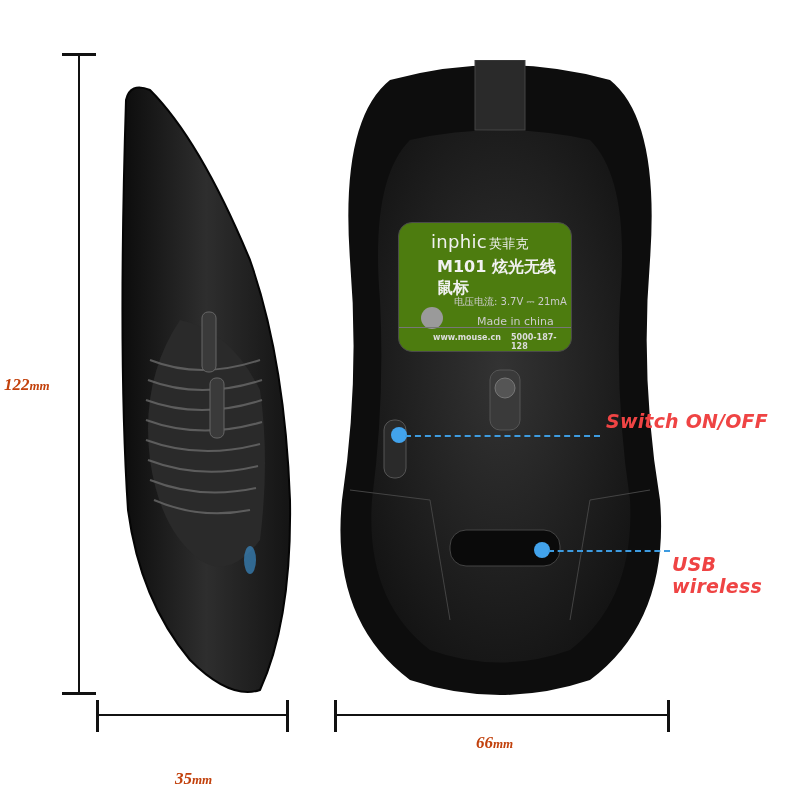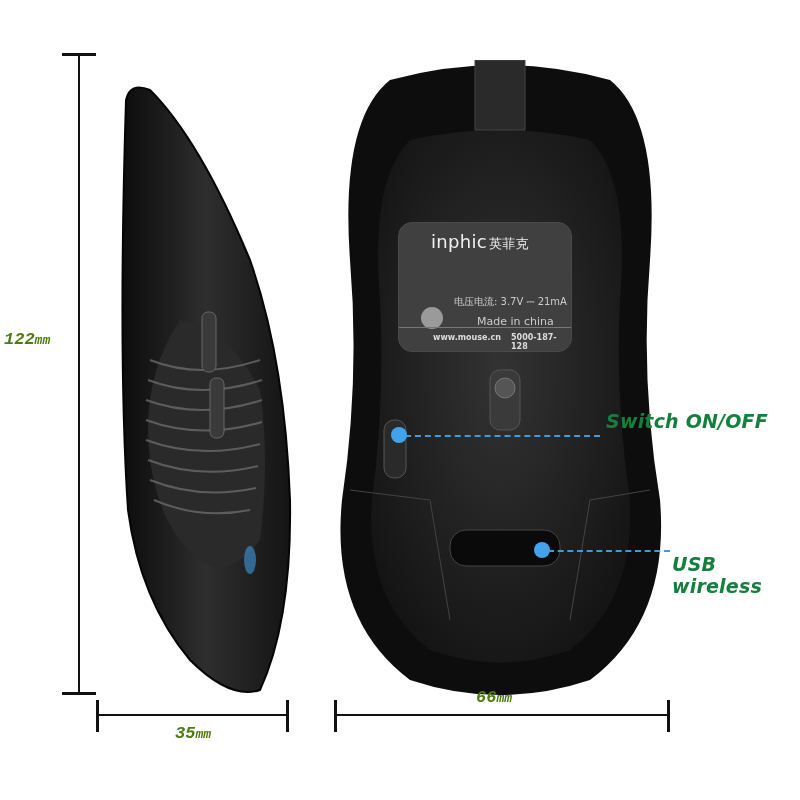--- a/index.html
+++ b/index.html
@@ -1,25 +1,25 @@
 <!DOCTYPE html>
 <html><head>
 <meta charset="utf-8">
 <style>
   html,body{margin:0;padding:0;background:#fff;}
   body{width:800px;height:800px;position:relative;overflow:hidden;font-family:"DejaVu Sans",sans-serif;}
   .abs{position:absolute;}
   .dim-line{background:#111;position:absolute;}
-  .dim-label{position:absolute;font-family:Liberation Mono, monospace;font-weight:bold;font-style:italic;color:#4d7c0f;}
+  .dim-label{position:absolute;font-family:Liberation Serif, serif;font-weight:bold;font-style:italic;color:#c2410c;margin-top:45px;}
   .dim-label .num{font-size:17px;}
   .dim-label .unit{font-size:13px;}
-  .callout{position:absolute;font-family:"DejaVu Sans",sans-serif;font-weight:bold;font-style:italic;color:#15803d;font-size:19px;letter-spacing:0.2px;}
+  .callout{position:absolute;font-family:"DejaVu Sans",sans-serif;font-weight:bold;font-style:italic;color:#ef4444;font-size:19px;letter-spacing:0.2px;}
   .dot{position:absolute;width:16px;height:16px;border-radius:50%;background:#42a3ec;}
   .dash{position:absolute;height:0;border-top:2px dashed #3d9be0;}
-  .label-plate{position:absolute;left:398px;top:222px;width:172px;height:128px;border-radius:14px;background:#404040;border:1px solid #4a4a4a;color:#e6e6e6;}
+  .label-plate{position:absolute;left:398px;top:222px;width:172px;height:128px;border-radius:14px;background:#4d7c0f;border:1px solid #4a4a4a;color:#e6e6e6;}
   .label-plate .brand{position:absolute;left:32px;top:8px;font-size:18px;letter-spacing:0.3px;color:#f0f0f0;}
   .label-plate .brand-cn{font-size:13px;margin-left:2px;}
   .label-plate .model1{position:absolute;left:38px;top:34px;font-size:16px;font-weight:bold;color:#f2f2f2;}
   .label-plate .model2{position:absolute;left:38px;top:54px;font-size:10px;color:#ddd;}
   .label-plate .model2 b{font-weight:bold;}
   .label-plate .power{position:absolute;left:55px;top:72px;font-size:10px;color:#ccc;}
   .label-plate .made{position:absolute;left:78px;top:92px;font-size:11px;color:#ccc;}
   .label-plate .web{position:absolute;left:34px;top:110px;font-size:8px;font-weight:bold;color:#ddd;}
   .label-plate .tel{position:absolute;left:112px;top:110px;font-size:8px;font-weight:bold;color:#ddd;}
   .label-plate .sep{position:absolute;left:0;right:0;top:104px;border-top:1px solid #777;}
@@ -84,20 +84,21 @@
   <rect x="160" y="310" width="30" height="60" rx="10" fill="#3a3a3a" stroke="#555"></rect>
   <circle cx="175" cy="328" r="10" fill="#555" stroke="#777"></circle>
   <rect x="54" y="360" width="22" height="58" rx="10" fill="#2a2a2a" stroke="#555"></rect>
   <rect x="120" y="470" width="110" height="36" rx="16" fill="#0a0a0a" stroke="#444"></rect>
   <path d="M20 430 L100 440 L120 560" stroke="#444" fill="none"></path>
   <path d="M320 430 L260 440 L240 560" stroke="#444" fill="none"></path>
 </svg>
 
 <div class="label-plate">
   <div class="brand"><span>inphic</span><span class="brand-cn">英菲克</span></div>
+  <div class="model1">M101 炫光无线鼠标</div>
   <div class="power">电压电流: 3.7V ⎓ 21mA</div>
   <div class="circle"></div>
   <div class="made">Made in china</div>
   <div class="sep"></div>
   <div class="web">www.mouse.cn</div>
   <div class="tel">5000-187-128</div>
 </div>
 
 <div>
   <div class="dot" style="left:391px;top:427px;"></div>

